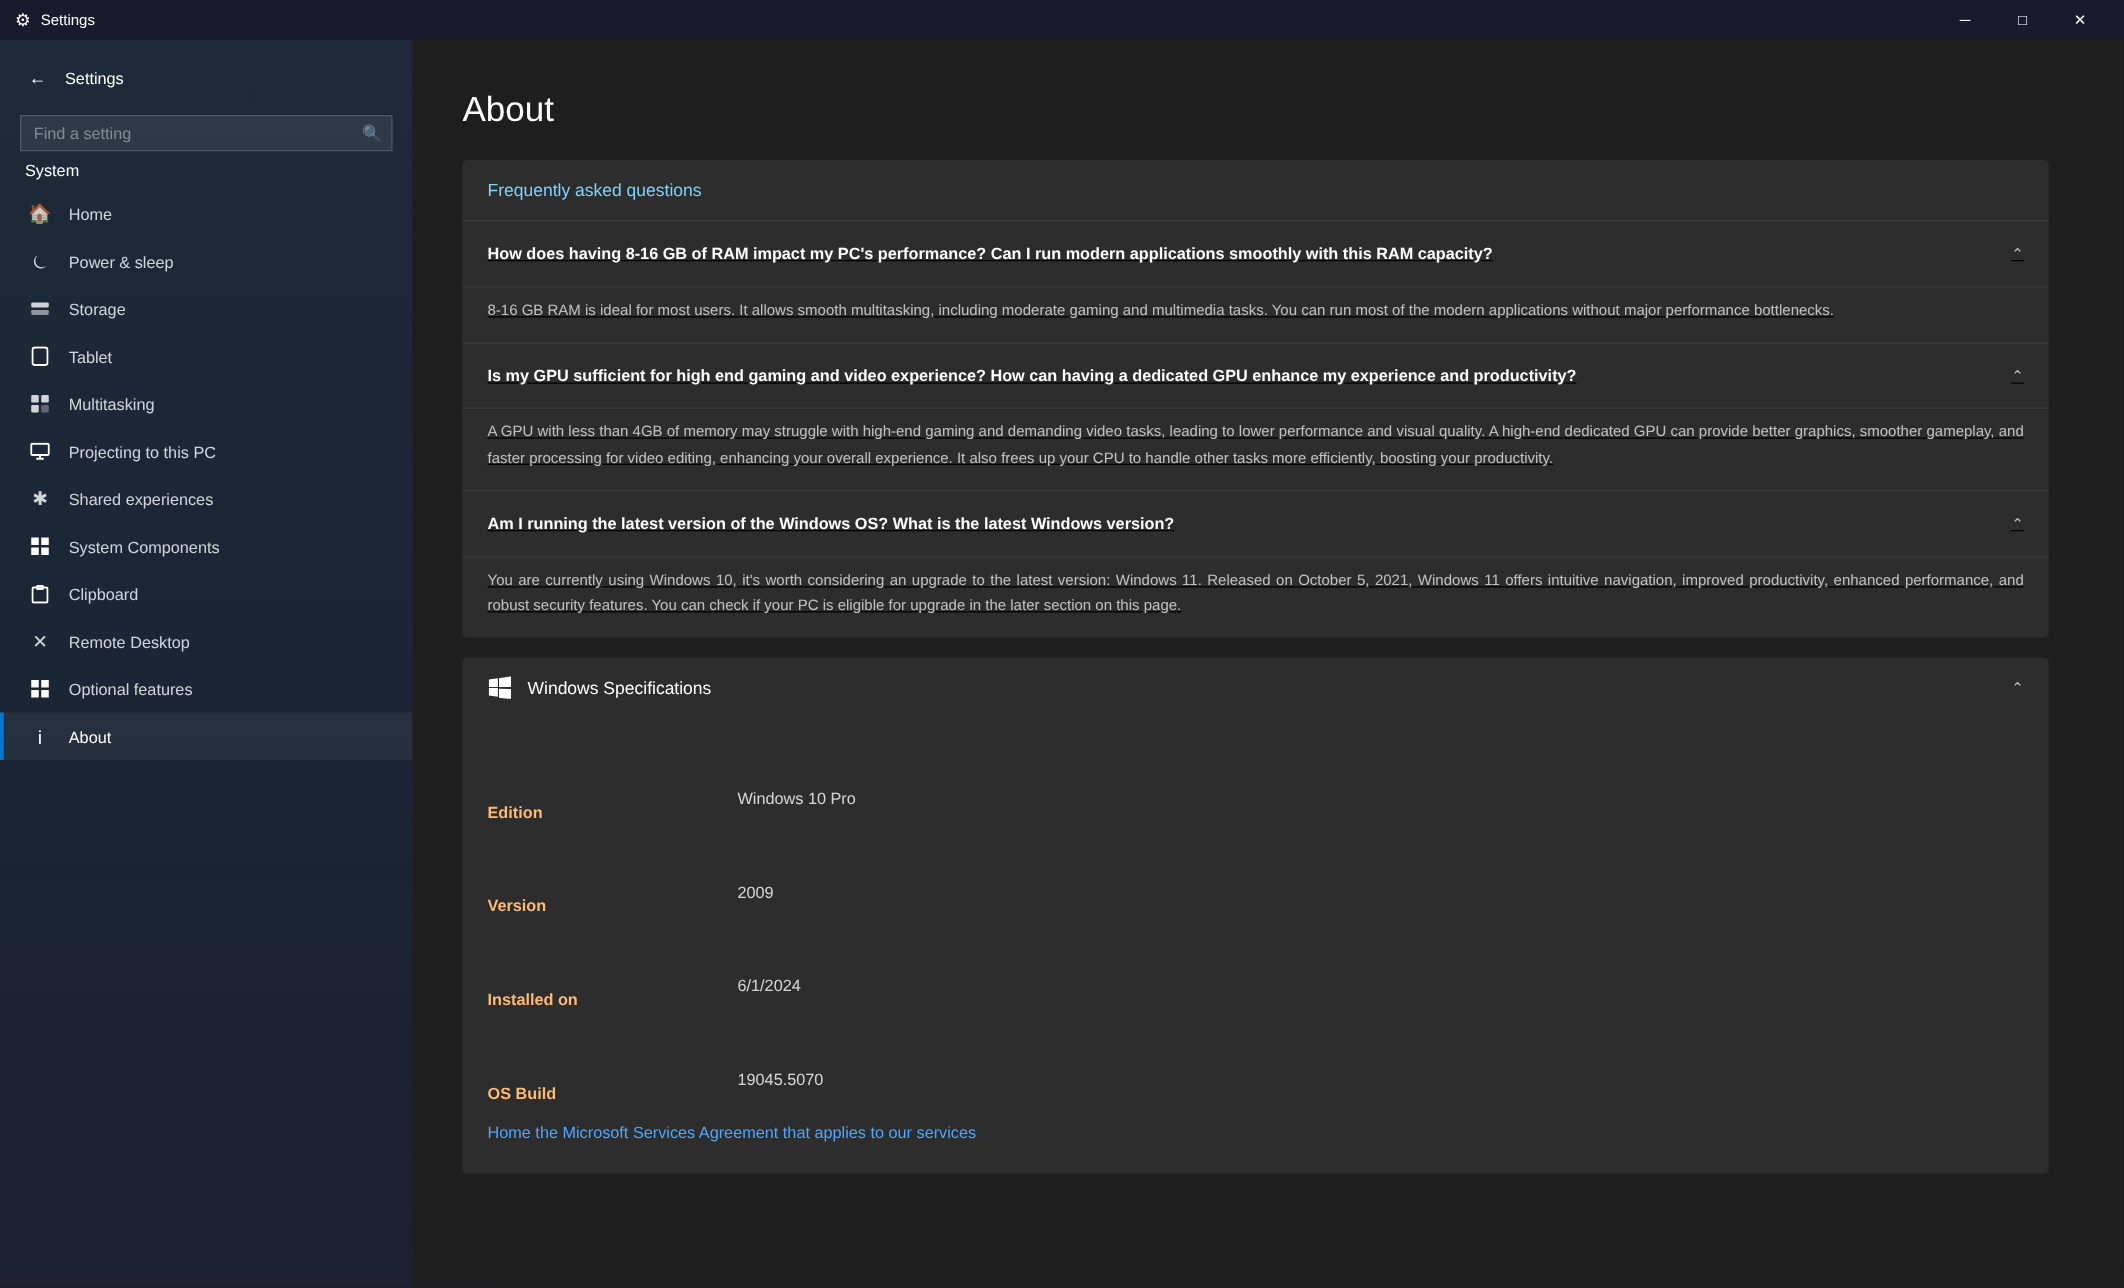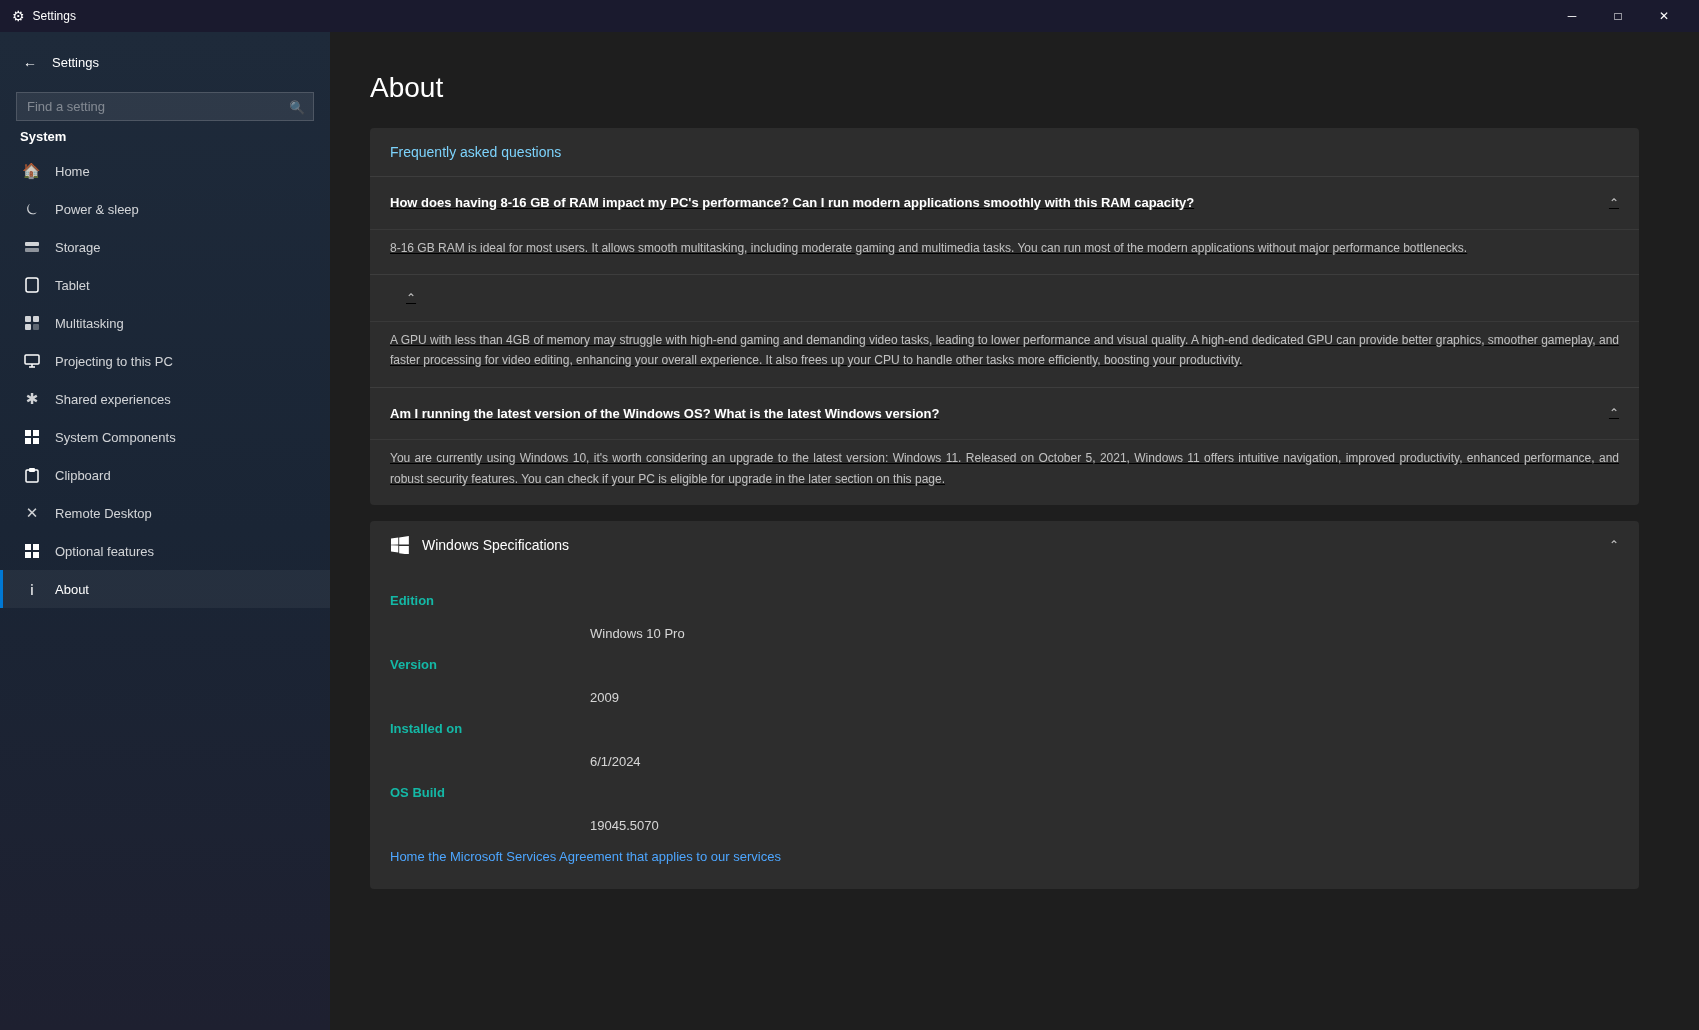--- a/index.html
+++ b/index.html
@@ -123,21 +123,21 @@
       right: 8px;
       top: 50%;
       transform: translateY(-50%);
       color: rgba(255,255,255,0.5);
       font-size: 13px;
     }
 
     .sidebar-section-label {
       color: #ffffff;
       font-size: 13px;
-      font-weight: 700;
+      font-weight: 400;
       padding: 8px 20px 8px 20px;
     }
 
     .sidebar-item {
       display: flex;
       align-items: center;
       padding: 10px 20px;
       cursor: pointer;
       color: rgba(255,255,255,0.8);
       font-size: 13px;
@@ -279,24 +279,25 @@
       padding: 16px 20px 24px 20px;
     }
 
     .spec-row {
       display: flex;
       align-items: flex-start;
       padding: 8px 0;
     }
 
     .spec-label {
-      color: #14b8a6;
+      color: #fdba74;
       font-size: 13px;
       font-weight: 600;
       min-width: 200px;
+      margin-top: 44px;
     }
 
     .spec-value {
       color: rgba(255,255,255,0.8);
       font-size: 13px;
       margin-top: 33px;
     }
 
     .ms-link {
       color: #4da6ff;
@@ -442,20 +443,21 @@
         <div class="faq-item">
           <div class="faq-question-row">
             <span class="faq-question">How does having 8-16 GB of RAM impact my PC's performance? Can I run modern applications smoothly with this RAM capacity?</span>
             <span class="faq-chevron">⌃</span>
           </div>
           <div class="faq-answer">8-16 GB RAM is ideal for most users. It allows smooth multitasking, including moderate gaming and multimedia tasks. You can run most of the modern applications without major performance bottlenecks.</div>
         </div>
 
         <div class="faq-item">
           <div class="faq-question-row">
+            <span class="faq-question">Is my GPU sufficient for high end gaming and video experience? How can having a dedicated GPU enhance my experience and productivity?</span>
             <span class="faq-chevron">⌃</span>
           </div>
           <div class="faq-answer">A GPU with less than 4GB of memory may struggle with high-end gaming and demanding video tasks, leading to lower performance and visual quality. A high-end dedicated GPU can provide better graphics, smoother gameplay, and faster processing for video editing, enhancing your overall experience. It also frees up your CPU to handle other tasks more efficiently, boosting your productivity.</div>
         </div>
 
         <div class="faq-item">
           <div class="faq-question-row">
             <span class="faq-question">Am I running the latest version of the Windows OS? What is the latest Windows version?</span>
             <span class="faq-chevron">⌃</span>
           </div>

